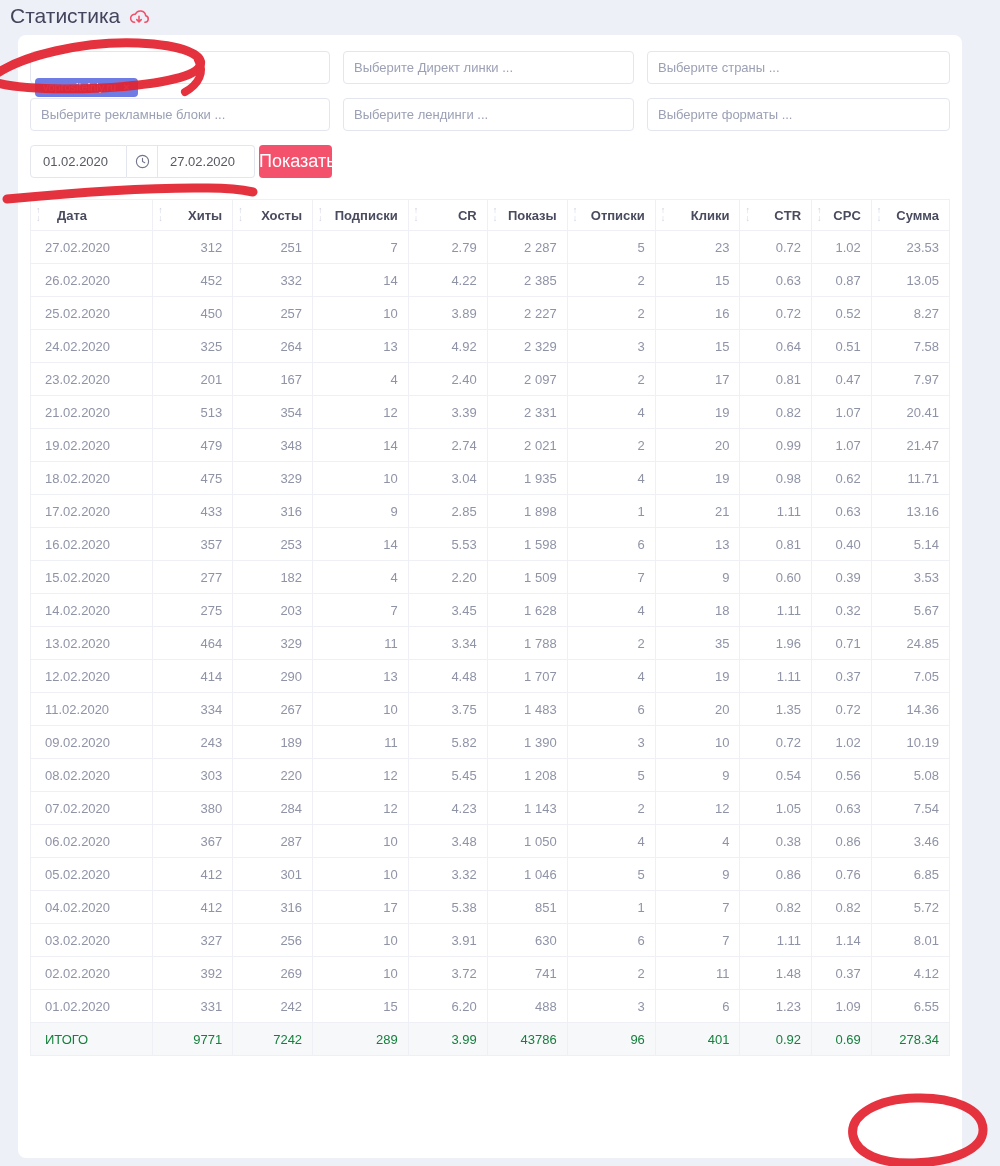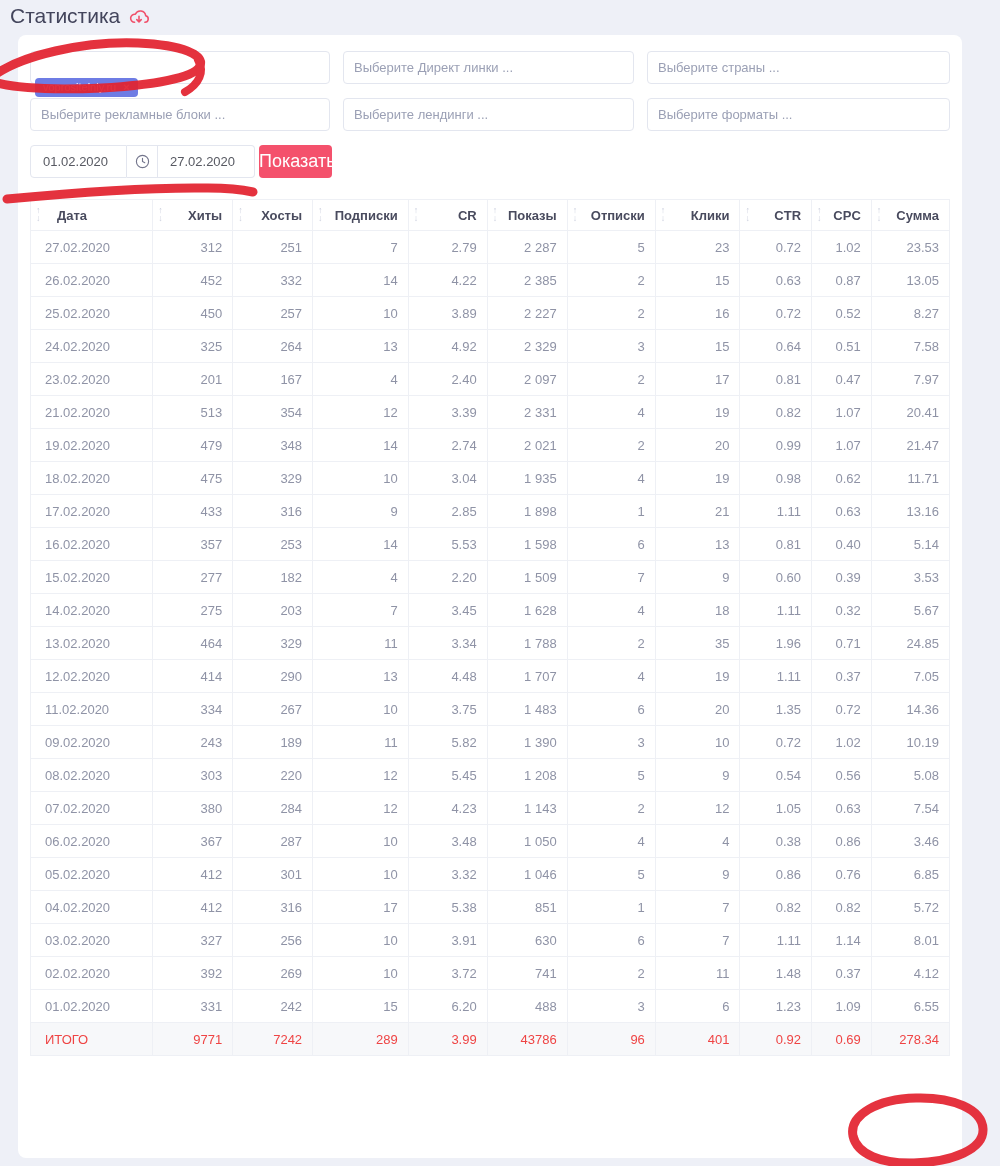--- a/index.html
+++ b/index.html
@@ -80,21 +80,21 @@
     position:absolute; left:5px; top:50%; transform:translateY(-50%);
     display:flex; flex-direction:column; line-height:6px;
     color:#ccd0de; font-size:9px; font-style:normal;
   }
   .sort i { font-style:normal; height:8px; }
   td {
     height:33px; padding:8px 10px;
     color:#8f93a6; text-align:right; white-space:nowrap;
   }
   td.left { text-align:left; padding-left:14px; }
-  tr.totals td { background:#f7f8fa; color:#ef4444; }
+  tr.totals td { background:#f7f8fa; color:#15803d; }
   .annot { position:absolute; left:0; top:0; z-index:10; pointer-events:none; }
 </style>
 </head>
 <body>
 
 <div class="page-title">
   <span>Статистика</span>
   <span style="display:inline-flex;">
     <svg width="22" height="22" viewBox="0 0 24 24" fill="none" stroke="#f0506a" stroke-width="1.7" stroke-linecap="round" stroke-linejoin="round">
       <path d="M7.2 17.8 a4.4 4.4 0 1 1 .8 -8.74 A5.9 5.9 0 0 1 19.3 10.6 a3.6 3.6 0 0 1 -.9 7.1"></path>

